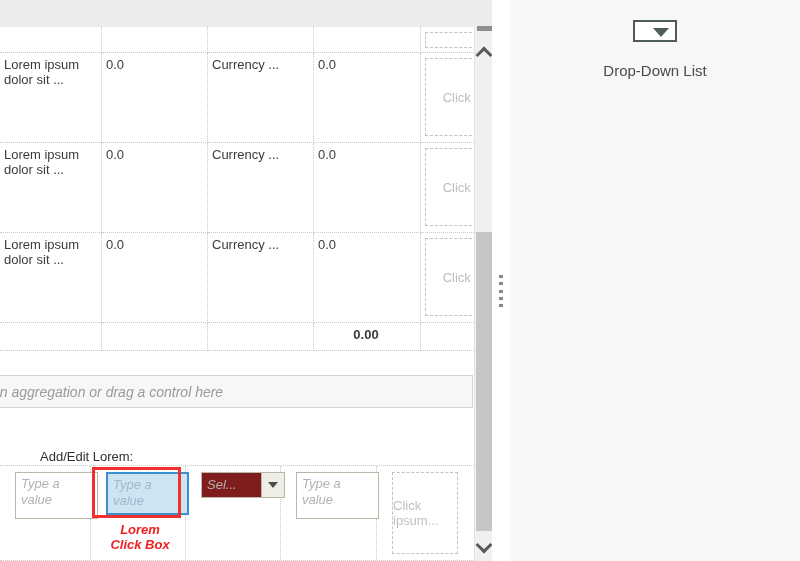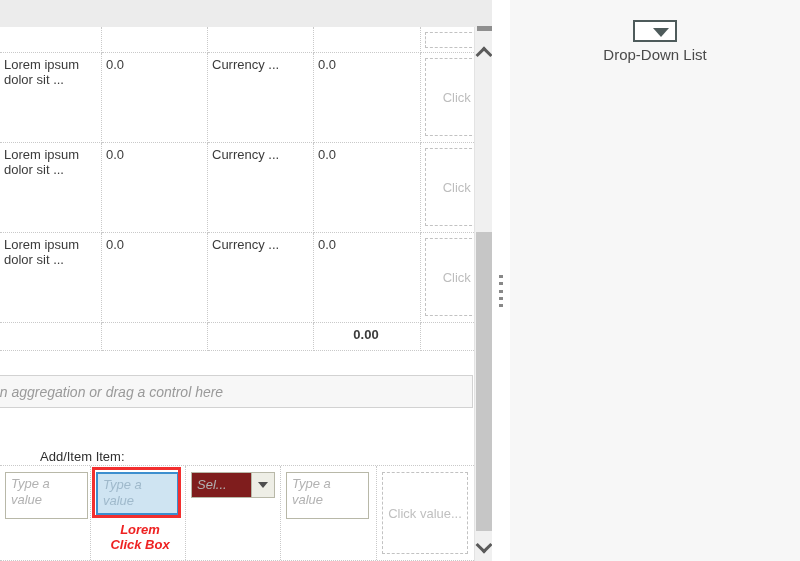--- a/index.html
+++ b/index.html
@@ -124,21 +124,21 @@
     height: 96px;
     box-sizing: border-box;
     border-top: 1px dotted #c9c9c9;
     border-bottom: 1px dotted #c9c9c9;
     display: flex;
   }
   .ae-cell {
     border-right: 1px dotted #c9c9c9;
     box-sizing: border-box;
     position: relative;
-    padding: 6px 5px;
+    padding: 6px 15px;
   }
   .ae-c1 { width: 91px; }
   .ae-c2 { width: 95px; }
   .ae-c3 { width: 95px; }
   .ae-c4 { width: 96px; }
   .ae-c5 { width: 96px; border-right: none; }
 
   .textbox {
     box-sizing: border-box;
     border: 1px solid #b8b8a8;
@@ -312,21 +312,21 @@
     content: "";
     position: absolute;
     right: 6px; top: 6px;
     width: 0; height: 0;
     border-left: 8px solid transparent;
     border-right: 8px solid transparent;
     border-top: 9px solid #4e5b5b;
   }
   #dd-title {
     position: absolute;
-    left: 0; top: 46px;
+    left: 0; top: 62px;
     width: 290px;
     text-align: center;
     font-size: 15px;
     color: #4a4a4a;
   }
 </style>
 </head>
 <body>
 
 <div id="app">
@@ -386,21 +386,21 @@
           <td class="col-e last-col"></td>
         </tr>
       </tbody>
         </table>
     </div>
 
     <div id="aggregation-band">
       <span class="agg-text">an aggregation or drag a control here</span>
     </div>
 
-    <div id="addedit-label">Add/Item Item:</div>
+    <div id="addedit-label">Add/Edit Lorem:</div>
 
     <div id="addedit-row">
       <div class="ae-cell ae-c1">
         <div class="textbox">Type a value</div>
       </div>
 
       <div class="ae-cell ae-c2">
         <div class="textbox selected">Type a value</div>
         <div class="sel-outline"></div>
         <div class="annot-label">
@@ -416,21 +416,21 @@
             <span class="cb-arrow"></span>
           </div>
         </div>
       </div>
 
       <div class="ae-cell ae-c4">
         <div class="textbox">Type a value</div>
       </div>
 
       <div class="ae-cell ae-c5">
-        <div class="ae-drop">Click value...</div>
+        <div class="ae-drop">Click ipsum...</div>
       </div>
     </div>
   </div>
 
   <div id="vscroll">
     <div id="sb-topnub"></div>
     <div class="sb-btn sb-up">
       <span class="chev up"></span>
     </div>
     <div id="sb-thumb"></div>

